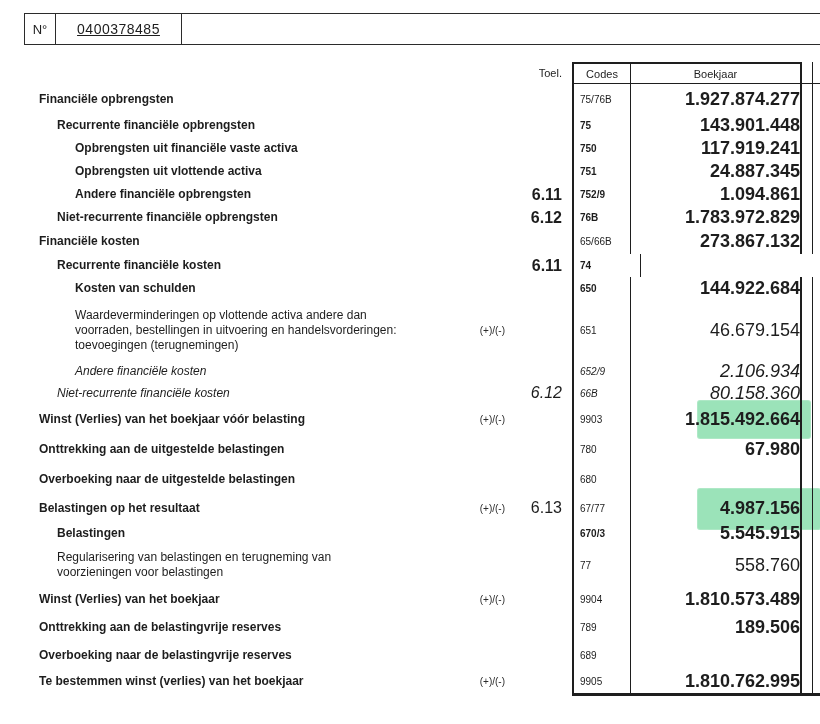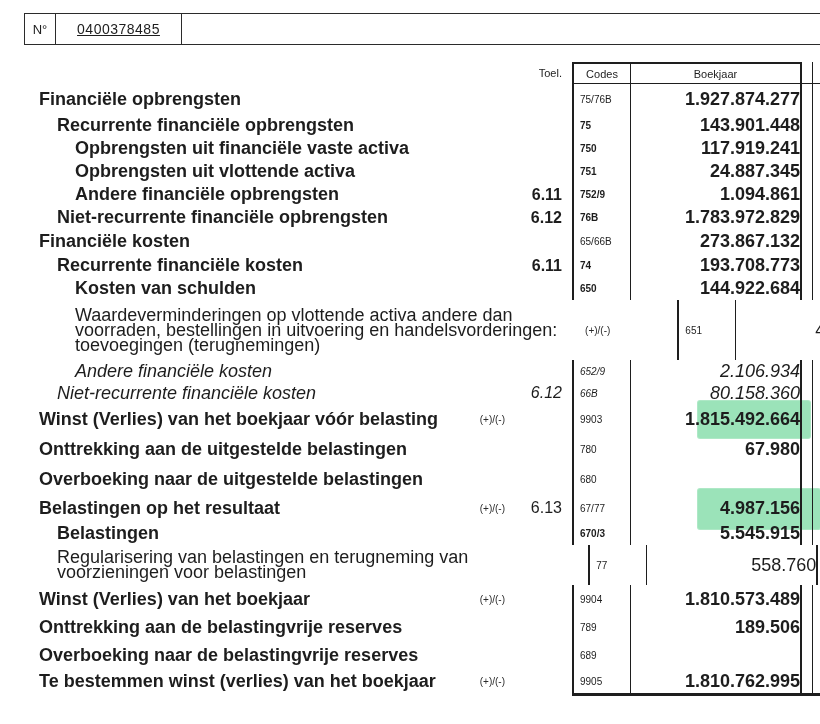--- a/index.html
+++ b/index.html
@@ -27,21 +27,21 @@
             border-top:2px solid #1e1e1e;border-bottom:1px solid #1e1e1e;
             display:flex;align-items:center;justify-content:center;font-size:11px;}
   .th-boek{flex:0 0 172px;box-sizing:border-box;border-top:2px solid #1e1e1e;
            border-left:1px solid #1e1e1e;border-right:2px solid #1e1e1e;
            border-bottom:1px solid #1e1e1e;display:flex;align-items:center;
            justify-content:center;font-size:11px;}
   .th-nxt{flex:0 0 18px;box-sizing:border-box;border-bottom:1px solid #1e1e1e;}
   .nxt-line{display:block;height:100%;width:0;margin-left:10px;border-left:1px solid #1e1e1e;}
   .tbody{position:relative;}
   .trow{display:flex;align-items:center;}
-  .lbl{flex:0 0 452px;box-sizing:border-box;font-size:18px;line-height:15px;white-space:pre;}
+  .lbl{flex:0 0 452px;box-sizing:border-box;font-size:12px;line-height:15px;white-space:pre;}
   .i0{padding-left:39px;} .i1{padding-left:57px;} .i2{padding-left:75px;}
   .b{font-weight:bold;}
   .sgn{flex:0 0 53px;text-align:right;font-size:10px;color:#2a2a2a;}
   .toe{flex:0 0 67px;box-sizing:border-box;padding-right:10px;text-align:right;font-size:16px;}
   .cod{flex:0 0 58px;box-sizing:border-box;border-left:2px solid #1e1e1e;padding-left:6px;
        font-size:10px;align-self:stretch;display:flex;align-items:center;}
   .val{flex:0 0 172px;box-sizing:border-box;border-left:1px solid #1e1e1e;
        border-right:2px solid #1e1e1e;align-self:stretch;
        display:flex;align-items:center;justify-content:flex-end;font-size:18px;}
   .vb{font-weight:bold;}
@@ -153,21 +153,20 @@
         <div class="nxt">
             <span class="nxt-line"></span>
           </div>
       </div>
 
       <div class="trow h23">
         <div class="lbl i1">Recurrente financiële kosten</div>
         <div class="sgn"></div>
         <div class="toe">6.11</div>
         <div class="cod">74</div>
-        <div class="val">193.708.773</div>
         <div class="nxt">
             <span class="nxt-line"></span>
           </div>
       </div>
 
       <div class="trow h23">
         <div class="lbl i2">Kosten van schulden</div>
         <div class="sgn"></div>
         <div class="toe"></div>
         <div class="cod">650</div>

